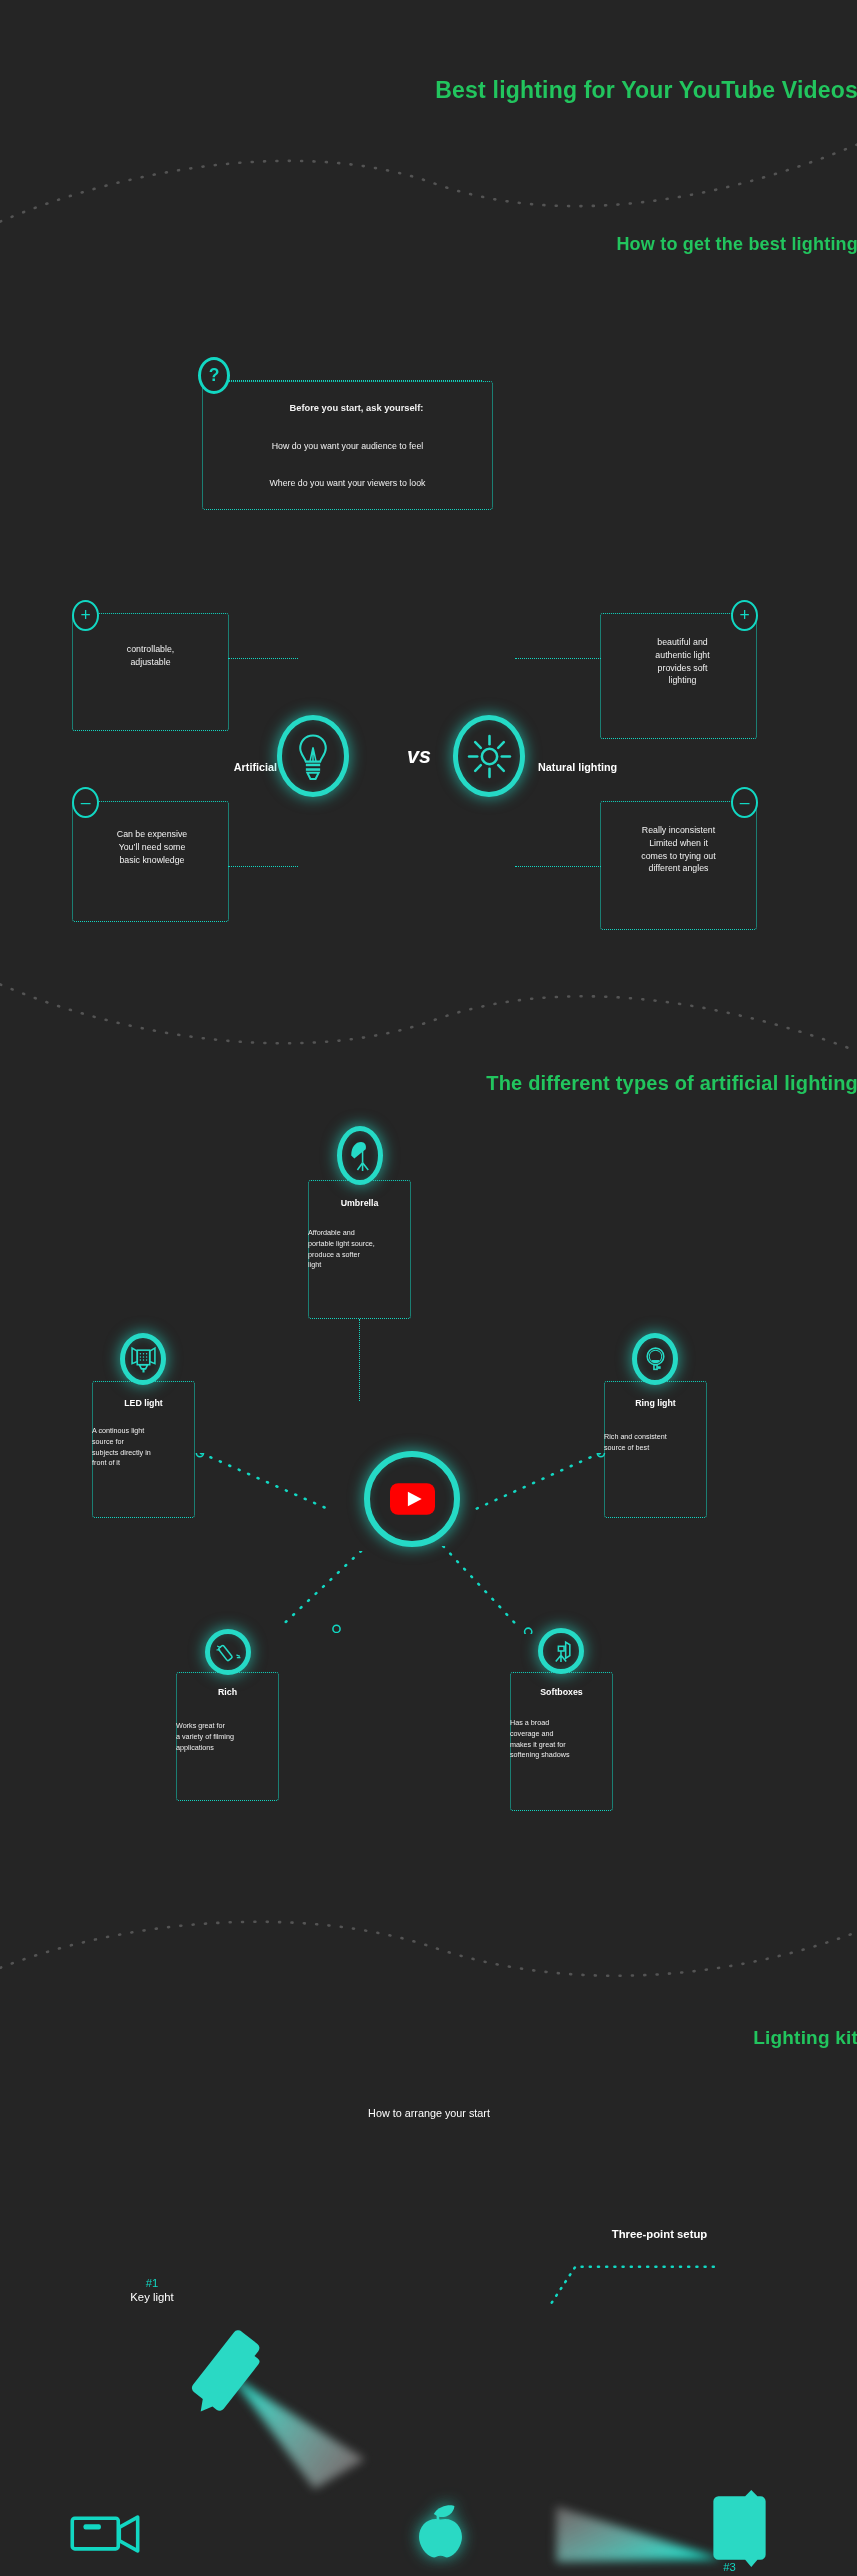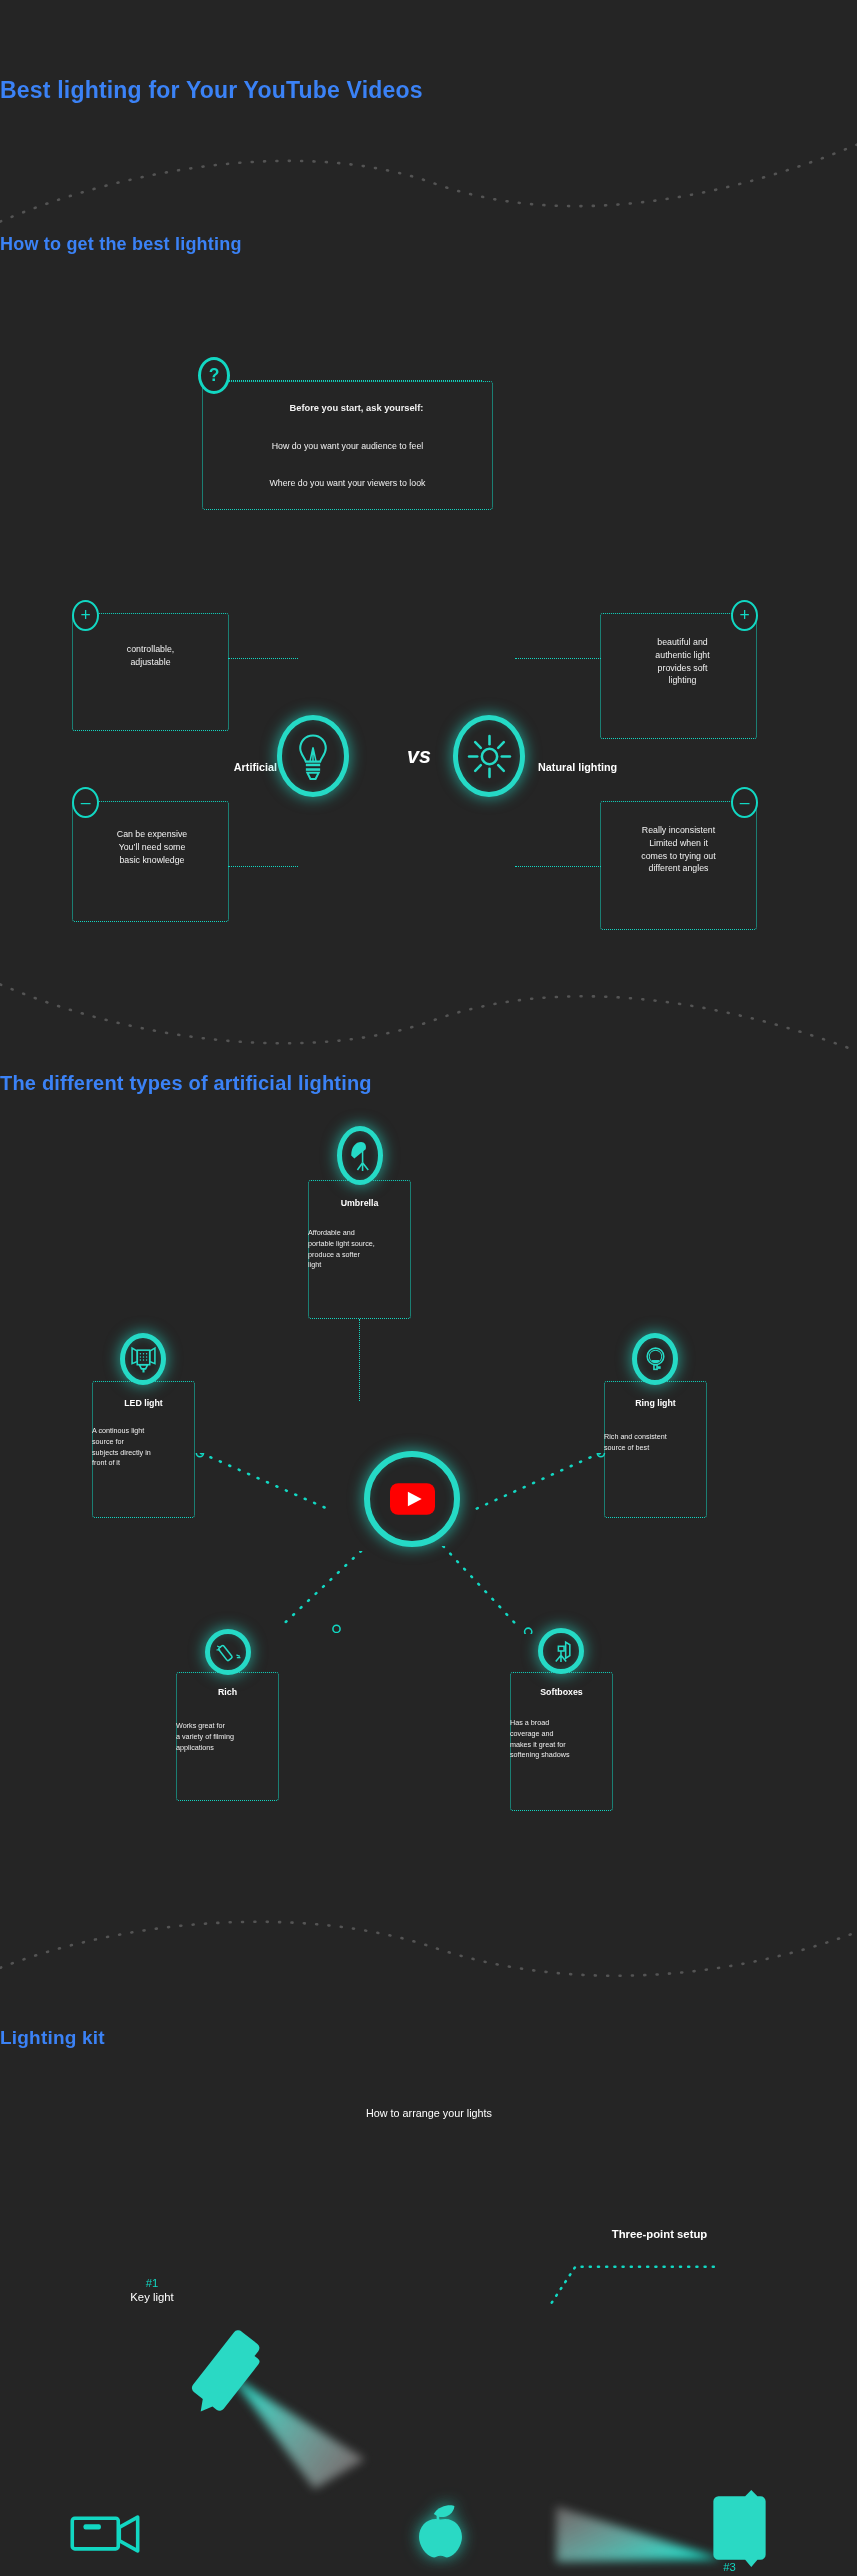--- a/index.html
+++ b/index.html
@@ -13,22 +13,22 @@
     height: 3681px;
     background: #252525;
     overflow: hidden;
     margin: 0 auto;
   }
 
   
   .h1 {
     position: absolute;
     width: 100%;
-    text-align: left;
-    color: #3b82f6;
+    text-align: right;
+    color: #22c55e;
     font-weight: bold;
     letter-spacing: 0.2px;
   }
   .sub {
     position: absolute;
     width: 100%;
     text-align: center;
     color: #ffffff;
   }
 
@@ -352,21 +352,21 @@
   <svg class="wave" style="top:1546px; height:88px;" viewBox="0 0 1665 170" width="858" height="88">
     <line x1="860" y1="0" x2="1000" y2="150" stroke="#12d7c2" stroke-width="5" stroke-linecap="round" stroke-dasharray="2 18"></line>
     <circle cx="1025" cy="166" r="7" fill="none" stroke="#12d7c2" stroke-width="3"></circle>
   </svg>
 
   <svg class="wave" style="top:1906px;" viewBox="0 0 1665 200" width="858" height="103">
     <path d="M0,120 C260,20 600,0 840,80 C1090,165 1400,150 1665,50" fill="none" stroke="#545454" stroke-width="5" stroke-linecap="round" stroke-dasharray="2 22"></path>
   </svg>
 
   <div class="h1" style="top:2027px; font-size:19px;">Lighting kit</div>
-  <div class="sub" style="top:2107px; font-size:10.8px;">How to arrange your lights</div>
+  <div class="sub" style="top:2107px; font-size:10.8px;">How to arrange your start</div>
 
   <div class="setup-label" style="left:577px; top:2228px; width:165px; font-size:11.3px;">Three-point setup</div>
   <svg class="wave" style="top:2236px; height:82px;" viewBox="0 0 1665 160" width="858" height="82">
     <polyline points="1072,130 1118,60 1389,60" fill="none" stroke="#12d7c2" stroke-width="5" stroke-linecap="round" stroke-dasharray="2 14"></polyline>
   </svg>
 
   <div class="beam" style="left:227px; top:2372px; width:139px; height:118px;">
     <svg width="139" height="118" viewBox="0 0 270 230">
       <defs>
         <linearGradient id="bm1" x1="0" y1="0" x2="1" y2="0.6">

